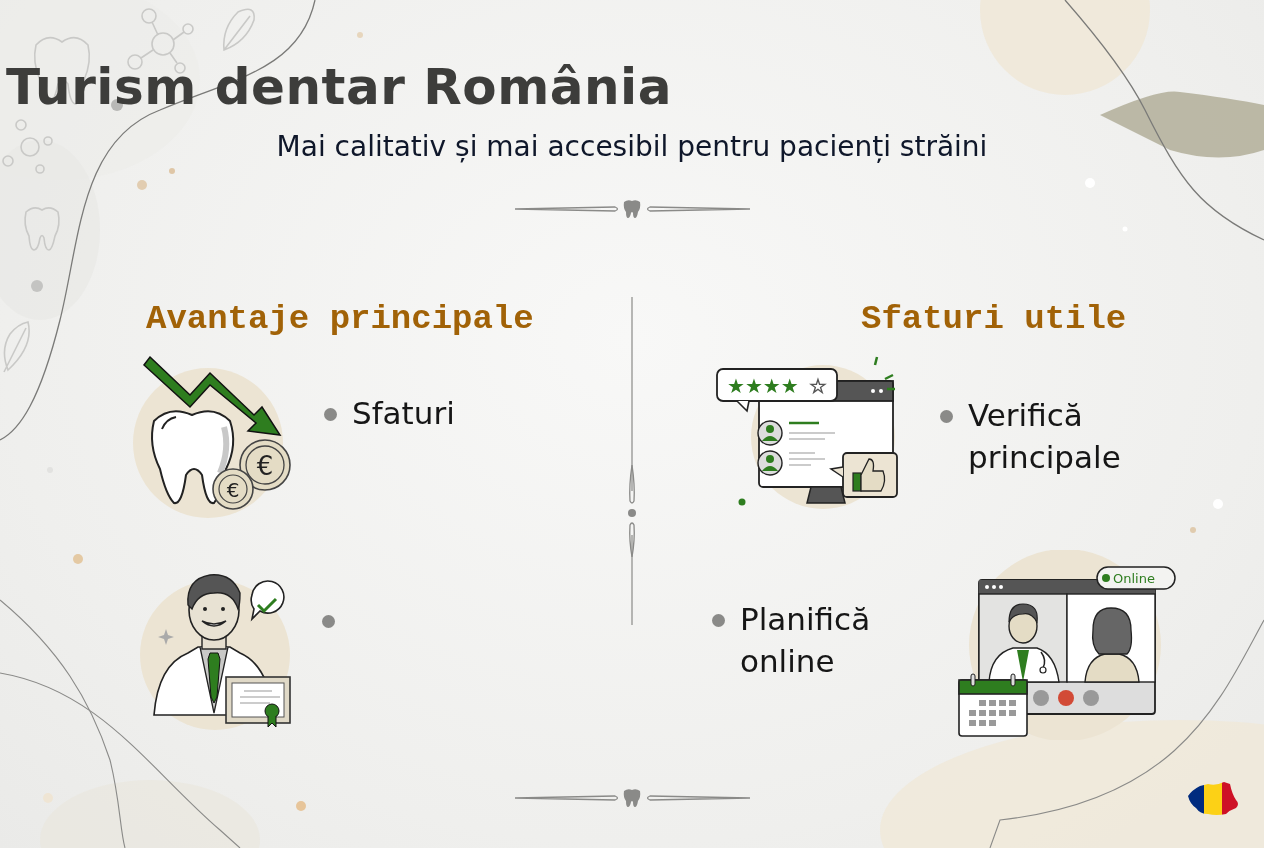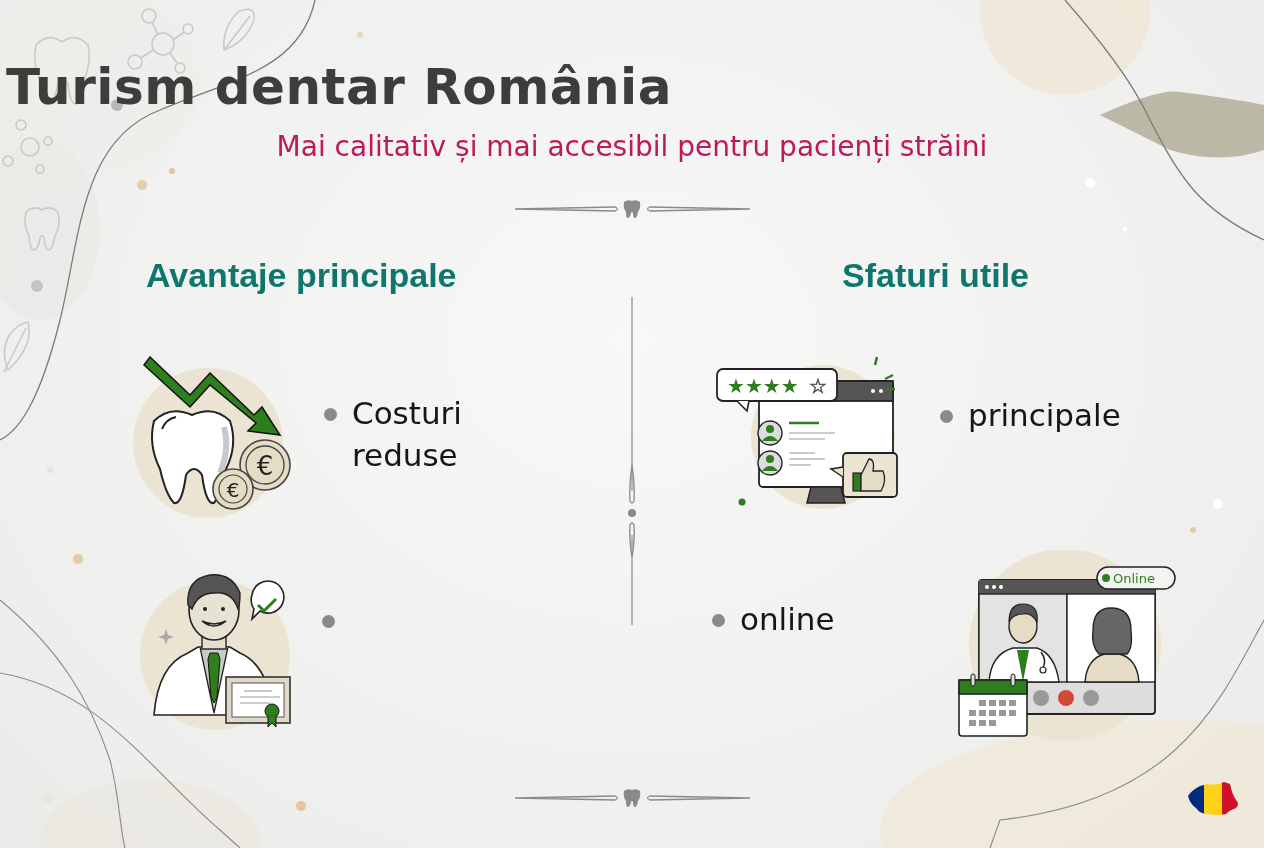--- a/index.html
+++ b/index.html
@@ -10,26 +10,27 @@
     color:#1a1a1a;
   }
   .abs { position:absolute; }
   .title {
     left:6px; width:1264px; top:58px; text-align:left;
     font-size:50px; font-weight:bold; color:#3d3d3b; letter-spacing:0.5px;
     font-family: "DejaVu Sans", sans-serif;
   }
   .subtitle {
     left:0; width:1264px; top:130px; text-align:center;
-    font-size:28px; color:#be185d;
+    font-size:28px; color:#0f172a;
     font-family: "DejaVu Sans", sans-serif;
   }
   .section-title {
-    font-size:34px; font-weight:bold; color:#0f766e;
-    font-family: Liberation Sans, sans-serif;
+    font-size:34px; font-weight:bold; color:#a16207;
+    font-family: Liberation Mono, monospace;
+    margin-top: 44px;
   }
   .item-text {
     font-size:31px; line-height:42px; color:#161616;
     font-family: "DejaVu Sans", sans-serif;
   }
   .bullet {
     width:13px; height:13px; border-radius:50%; background:#8a8a88;
   }
   .icon-wrap { position:absolute; }
 </style>
@@ -95,41 +96,40 @@
 
 <svg class="abs" style="left:620px;top:295px" width="24" height="330" viewBox="0 0 24 330">
   <path d="M12 2 L12 196" stroke="#8a8a88" stroke-width="1.2"></path>
   <path d="M12 170 Q15 190 14 206 Q12 210 10 206 Q9 190 12 170 Z" fill="none" stroke="#8a8a88" stroke-width="1.3"></path>
   <circle cx="12" cy="218" r="4" fill="#8a8a88"></circle>
   <path d="M12 262 Q15 245 14 230 Q12 226 10 230 Q9 245 12 262 Z" fill="none" stroke="#8a8a88" stroke-width="1.3"></path>
   <path d="M12 240 L12 330" stroke="#8a8a88" stroke-width="1.2"></path>
 </svg>
 
 <div class="abs section-title" style="left:146px;top:256px">Avantaje principale</div>
-<div class="abs section-title" style="left:842px;top:256px">Sfaturi utile</div>
+<div class="abs section-title" style="left:861px;top:256px">Sfaturi utile</div>
 
 <div class="icon-wrap" style="left:130px;top:345px;width:170px;height:175px">
   <svg width="170" height="175" viewBox="0 0 170 175">
     <circle cx="78" cy="98" r="75" fill="#ece4d3"></circle>
     <path d="M24 76 Q40 60 62 70 Q84 60 100 76 Q108 100 96 124 Q90 150 84 158 Q76 160 72 130 Q64 118 56 130 Q52 160 44 158 Q36 150 30 124 Q18 100 24 76 Z" fill="#fff" stroke="#222" stroke-width="2"></path>
     <path d="M94 82 Q100 104 90 128" fill="none" stroke="#c8c8c8" stroke-width="6"></path>
     <path d="M32 84 Q36 74 46 72" fill="none" stroke="#222" stroke-width="2"></path>
     <path d="M20 12 L60 50 L80 28 L124 70 L132 62 L150 90 L118 86 L126 78 L80 40 L60 62 L14 20 Z" fill="#2e7d1f" stroke="#111" stroke-width="1.5"></path>
     <circle cx="135" cy="120" r="25" fill="#e4dcc5" stroke="#444" stroke-width="1.6"></circle>
     <circle cx="135" cy="120" r="19" fill="none" stroke="#444" stroke-width="1.3"></circle>
     <text x="135" y="130" text-anchor="middle" font-size="26" fill="#222" font-family="DejaVu Sans, sans-serif">€</text>
     <circle cx="103" cy="144" r="20" fill="#e4dcc5" stroke="#444" stroke-width="1.6"></circle>
     <circle cx="103" cy="144" r="14" fill="none" stroke="#444" stroke-width="1.2"></circle>
     <text x="103" y="152" text-anchor="middle" font-size="20" fill="#222" font-family="DejaVu Sans, sans-serif">€</text>
   </svg>
 </div>
 <div class="abs bullet" style="left:324px;top:408px"></div>
 <div class="abs item-text" style="left:352px;top:392px">
-  <div>Costuri</div>
-  <div>reduse</div>
+  <div>Sfaturi</div>
 </div>
 
 <div class="icon-wrap" style="left:140px;top:565px;width:160px;height:170px">
   <svg width="160" height="170" viewBox="0 0 160 170">
     <circle cx="75" cy="90" r="75" fill="#ece4d3"></circle>
     <path d="M14 150 Q18 100 48 88 L58 82 L90 82 L100 88 Q128 100 134 150 Z" fill="#fff" stroke="#222" stroke-width="1.6"></path>
     <path d="M60 82 L74 148 L88 82" fill="#c9c9c7" stroke="#222" stroke-width="1.3"></path>
     <path d="M70 88 L78 88 L80 94 L77 132 L74 138 L71 132 L68 94 Z" fill="#2e7d1f" stroke="#111" stroke-width="1"></path>
     <rect x="62" y="60" width="24" height="24" fill="#e6dfd0" stroke="#222" stroke-width="1.4"></rect>
     <ellipse cx="74" cy="45" rx="25" ry="30" fill="#e8e2d3" stroke="#222" stroke-width="1.6"></ellipse>
@@ -174,25 +174,27 @@
     <rect x="128" y="98" width="54" height="44" rx="4" fill="#ece4d3" stroke="#222" stroke-width="1.8"></rect>
     <path d="M128 112 L116 114 L128 122" fill="#ece4d3" stroke="#222" stroke-width="1.5"></path>
     <rect x="138" y="118" width="8" height="18" fill="#2e7d1f" stroke="#222" stroke-width="1.2"></rect>
     <path d="M146 120 L154 104 Q160 104 158 116 L168 116 Q172 126 166 136 L146 136 Z" fill="#e4dcc5" stroke="#222" stroke-width="1.3"></path>
     <path d="M160 10 L162 2 M170 24 L178 20 M172 34 L180 34" stroke="#2e7d1f" stroke-width="2.5"></path>
     <circle cx="27" cy="147" r="3.5" fill="#2e7d1f"></circle>
   </svg>
 </div>
 <div class="abs bullet" style="left:940px;top:410px"></div>
 <div class="abs item-text" style="left:968px;top:394px">
+  <div>Verifică</div>
   <div>principale</div>
 </div>
 
 <div class="abs bullet" style="left:712px;top:614px"></div>
 <div class="abs item-text" style="left:740px;top:598px">
+  <div>Planifică</div>
   <div>online</div>
 </div>
 <div class="icon-wrap" style="left:955px;top:550px;width:225px;height:190px">
   <svg width="225" height="190" viewBox="0 0 225 190">
     <circle cx="110" cy="95" r="96" fill="#ece4d3"></circle>
     <rect x="24" y="30" width="176" height="134" rx="3" fill="#ddd" stroke="#222" stroke-width="1.8"></rect>
     <rect x="24" y="30" width="176" height="14" fill="#555"></rect>
     <circle cx="32" cy="37" r="2" fill="#fff"></circle>
       <circle cx="39" cy="37" r="2" fill="#fff"></circle>
       <circle cx="46" cy="37" r="2" fill="#fff"></circle>

